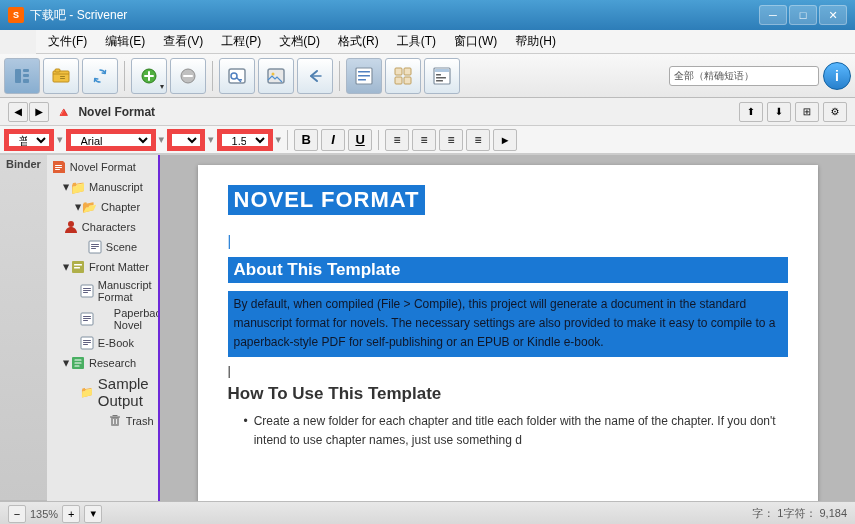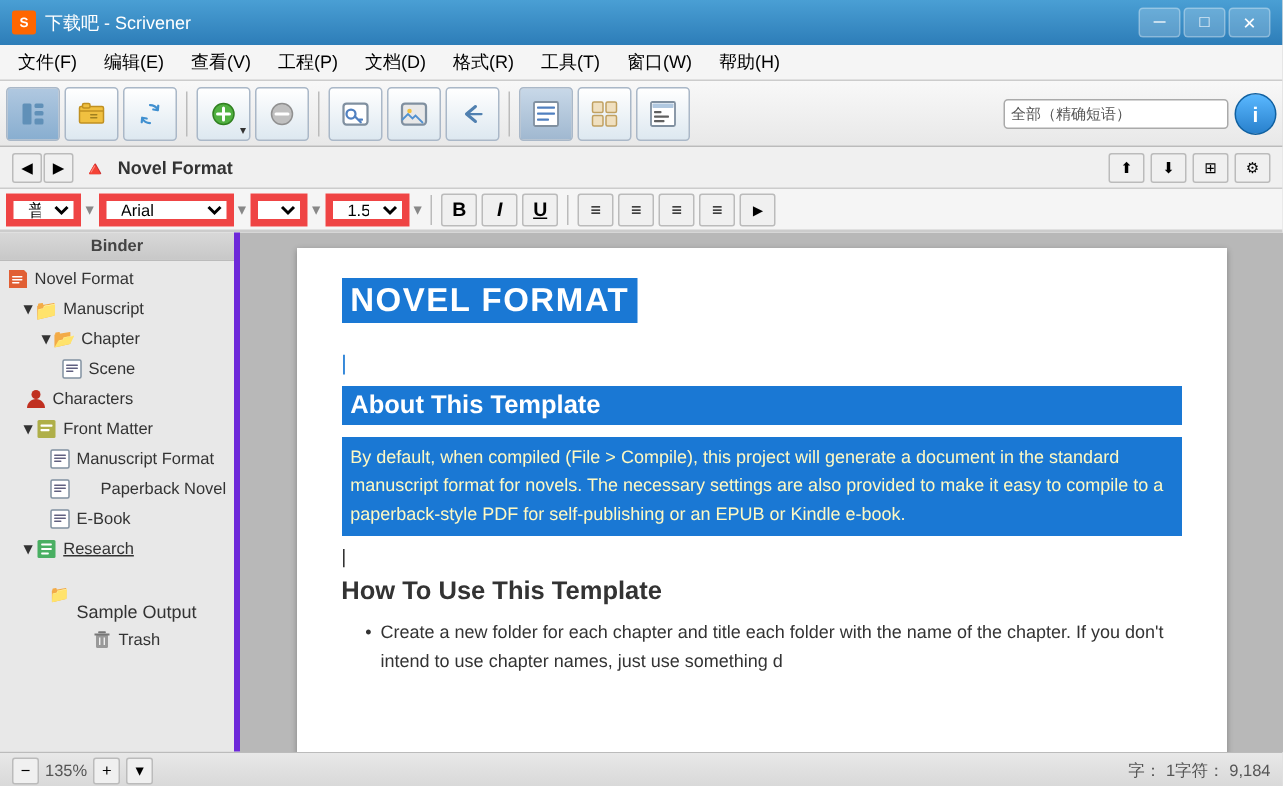--- a/index.html
+++ b/index.html
@@ -23,20 +23,21 @@
 
     
     .menu-bar {
       background: #f5f5f5;
       height: 24px;
       display: flex;
       align-items: center;
       padding: 0 4px;
       border-bottom: 1px solid #ccc;
       gap: 2px;
+      margin-left: 36px;
     }
     .menu-item {
       padding: 2px 8px;
       font-size: 12px;
       cursor: pointer;
       border-radius: 2px;
     }
 
     
     .toolbar {
@@ -120,23 +121,23 @@
     .main-content {
       display: flex;
       height: calc(524px - 30px - 24px - 44px - 28px - 30px - 24px);
       flex: 1;
     }
 
     
     .binder {
       width: 160px;
       background: #e8e8e8;
-      border-right: 4px solid #6d28d9;
-      display: flex;
-      flex-direction: column;
+      border-right: 2px solid #6d28d9;
+      display: flex;
+      flex-direction: row;
       overflow: hidden;
     }
     .binder-header {
       background: linear-gradient(to bottom, #d8d8d8, #c8c8c8);
       padding: 3px 6px;
       font-size: 11px;
       font-weight: bold;
       color: #444;
       border-bottom: 1px solid #bbb;
       text-align: center;
@@ -207,21 +208,21 @@
       font-weight: bold;
       color: white;
       background: #1a78d4;
       display: block;
       padding: 3px 6px;
       margin-bottom: 8px;
     }
     .about-body {
       font-size: 12px;
       line-height: 1.6;
-      color: #fef9c3;
+      color: #0f172a;
       background: #1a78d4;
       padding: 4px 6px;
       display: block;
       margin-bottom: 6px;
     }
     .cursor-after { display: block; color: #333; font-size: 13px; margin: 6px 0; }
     .how-to-title { font-size: 17px; font-weight: bold; color: #333; margin-bottom: 8px; display: block; }
     .bullet-item { font-size: 12px; line-height: 1.6; color: #333; margin-left: 16px; margin-bottom: 4px; display: flex; gap: 6px; }
 
     
@@ -448,42 +449,42 @@
         <span class="icon folder-icon">📁</span>
         <span style="font-size:11px;">Manuscript</span>
       </div>
 
       <div class="binder-item" style="padding-left:28px;">
         <span class="triangle open">▶</span>
         <span class="icon folder-icon" style="font-size:12px;">📂</span>
         <span style="font-size:11px;">Chapter</span>
       </div>
 
+      <div class="binder-item" style="padding-left:16px;">
+        <span class="icon">
+          <svg width="16" height="16" viewBox="0 0 16 16" fill="none">
+              <circle cx="8" cy="5" r="3" fill="#c03020"></circle>
+              <path d="M2 14c0-3.3 2.7-6 6-6s6 2.7 6 6" fill="#c03020"></path>
+            </svg>
+        </span>
+        <span style="font-size:11px;">Characters</span>
+      </div>
+
       <div class="binder-item" style="padding-left:40px;">
         <span class="icon">
           <svg width="14" height="14" viewBox="0 0 14 14" fill="none">
               <rect x="1" y="1" width="12" height="12" rx="1" fill="white" stroke="#8090a0" stroke-width="1"></rect>
               <rect x="3" y="4" width="8" height="1" rx="0.5" fill="#606080"></rect>
               <rect x="3" y="6" width="8" height="1" rx="0.5" fill="#606080"></rect>
               <rect x="3" y="8" width="5" height="1" rx="0.5" fill="#606080"></rect>
             </svg>
         </span>
         <span style="font-size:11px;">Scene</span>
       </div>
 
-      <div class="binder-item" style="padding-left:16px;">
-        <span class="icon">
-          <svg width="16" height="16" viewBox="0 0 16 16" fill="none">
-              <circle cx="8" cy="5" r="3" fill="#c03020"></circle>
-              <path d="M2 14c0-3.3 2.7-6 6-6s6 2.7 6 6" fill="#c03020"></path>
-            </svg>
-        </span>
-        <span style="font-size:11px;">Characters</span>
-      </div>
-
 
       <div class="binder-item" style="padding-left:16px;">
         <span class="triangle open">▶</span>
         <span class="icon">
           <svg width="14" height="14" viewBox="0 0 14 14" fill="none">
               <rect x="1" y="1" width="12" height="12" rx="1" fill="#a0a020" opacity="0.8"></rect>
               <rect x="3" y="4" width="8" height="1.5" rx="0.5" fill="white"></rect>
               <rect x="3" y="7" width="6" height="1.5" rx="0.5" fill="white"></rect>
             </svg>
         </span>
@@ -527,26 +528,26 @@
       </div>
 
       <div class="binder-item" style="padding-left:16px;">
         <span class="triangle open">▶</span>
         <span class="icon">
           <svg width="14" height="14" viewBox="0 0 14 14" fill="none">
               <rect x="1" y="1" width="12" height="12" rx="1" fill="#20a040" opacity="0.8"></rect>
               <path d="M4 4h6M4 7h6M4 10h4" stroke="white" stroke-width="1.2" stroke-linecap="round"></path>
             </svg>
         </span>
-        <span style="font-size:11px;text-decoration:underline;">Research</span>
+        <span style="font-size:11px;">Research</span>
       </div>
 
       <div class="binder-item" style="padding-left:32px;">
         <span class="icon folder-icon" style="font-size:11px;">📁</span>
-        <span style="font-size:12px;margin-top:23px;">Sample Output</span>
+        <span style="font-size:15px;">Sample Output</span>
       </div>
 
 
       <div class="binder-item" style="padding-left:16px;margin-left:44px;">
         <span class="icon">
           <svg width="14" height="14" viewBox="0 0 14 14" fill="none">
               <rect x="3" y="3" width="8" height="9" rx="1" fill="#999"></rect>
               <path d="M2 3h10" stroke="#777" stroke-width="1.2"></path>
               <path d="M5 1.5h4" stroke="#777" stroke-width="1.2" stroke-linecap="round"></path>
               <path d="M5.5 5v5M8.5 5v5" stroke="white" stroke-width="0.8"></path>

